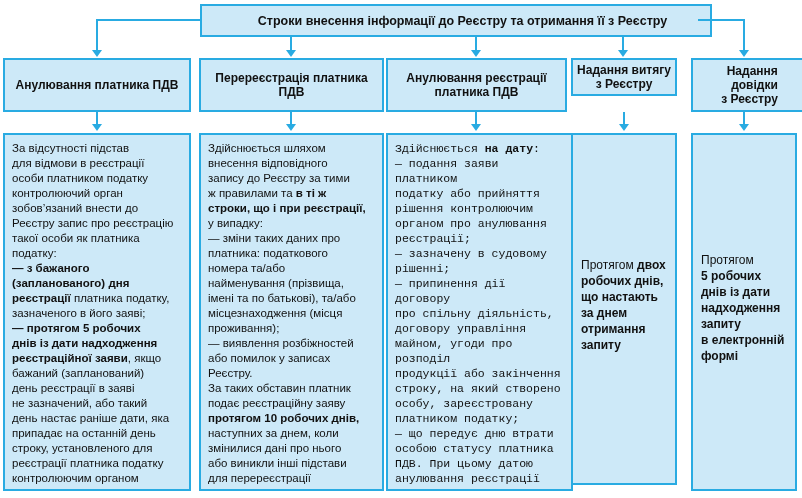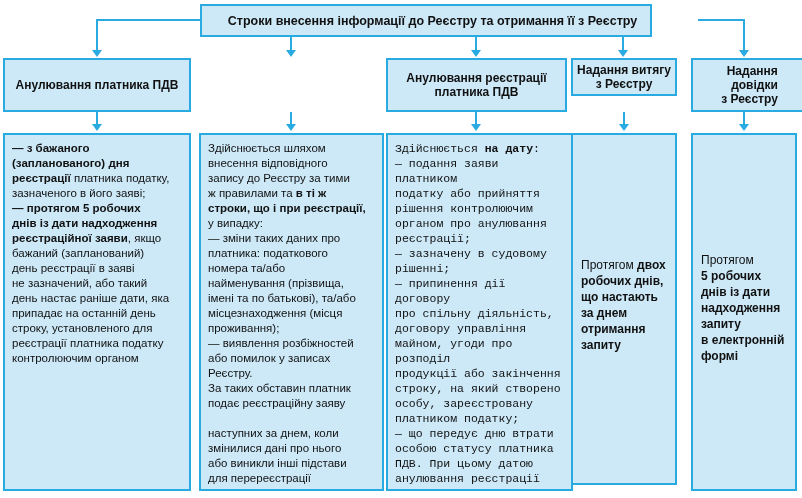--- a/index.html
+++ b/index.html
@@ -52,21 +52,21 @@
     border-left:5px solid transparent;
     border-right:5px solid transparent;
     border-top:7px solid var(--border);
   }
 </style>
 </head>
 <body>
 
 <div class="canvas">
 
-  <div class="box title" style="left:200px;top:4px;width:452px;height:33px;padding-left:13px;">
+  <div class="box title" style="left:200px;top:4px;width:512px;height:33px;padding-left:13px;">
     <span>Строки внесення інформації до Реєстру та отримання її з Реєстру</span>
   </div>
 
   <div class="hline" style="left:96px;top:19px;width:106px;"></div>
   <div class="vline" style="left:96px;top:19px;height:31px;"></div>
   <div class="arrow" style="left:92px;top:50px;"></div>
 
   <div class="vline" style="left:290px;top:37px;height:13px;"></div>
   <div class="arrow" style="left:286px;top:50px;"></div>
 
@@ -75,20 +75,24 @@
 
   <div class="vline" style="left:622px;top:37px;height:13px;"></div>
   <div class="arrow" style="left:618px;top:50px;"></div>
 
   <div class="hline" style="left:698px;top:19px;width:47px;"></div>
   <div class="vline" style="left:743px;top:19px;height:31px;"></div>
   <div class="arrow" style="left:739px;top:50px;"></div>
 
   <div class="box hdr" style="left:3px;top:58px;width:188px;height:54px;">
     <span>Анулювання платника ПДВ</span>
+  </div>
+  <div class="box hdr" style="left:199px;top:58px;width:185px;height:54px;">
+    <span>Перереєстрація платника
+ПДВ</span>
   </div>
   <div class="box hdr" style="left:386px;top:58px;width:181px;height:54px;">
     <span>Анулювання реєстрації
 платника ПДВ</span>
   </div>
   <div class="box hdr" style="left:571px;top:58px;width:106px;height:38px;">
     <span>Надання витягу
 з Реєстру</span>
   </div>
   <div class="box hdr" style="left:691px;top:58px;width:117px;height:54px;text-align:right;">
@@ -105,21 +109,29 @@
 
   <div class="vline" style="left:475px;top:112px;height:12px;"></div>
   <div class="arrow" style="left:471px;top:124px;"></div>
 
   <div class="vline" style="left:623px;top:112px;height:12px;"></div>
   <div class="arrow" style="left:619px;top:124px;"></div>
 
   <div class="vline" style="left:743px;top:112px;height:12px;"></div>
   <div class="arrow" style="left:739px;top:124px;"></div>
 
-  <div class="box bodybox" style="left:3px;top:133px;width:188px;height:358px;"><span><span class="b">— з бажаного
+  <div class="box bodybox" style="left:3px;top:133px;width:188px;height:358px;"><span><span>За відсутності підстав
+для відмови в реєстрації
+особи платником податку
+контролюючий орган
+зобов’язаний внести до
+Реєстру запис про реєстрацію
+такої особи як платника
+податку:
+</span><span class="b">— з бажаного
 (запланованого) дня
 реєстрації</span><span> платника податку,
 зазначеного в його заяві;
 </span><span class="b">— протягом 5 робочих
 днів із дати надходження
 реєстраційної заяви</span><span>, якщо
 бажаний (запланований)
 день реєстрації в заяві
 не зазначений, або такий
 день настає раніше дати, яка
@@ -139,21 +151,21 @@
 номера та/або
 найменування (прізвища,
 імені та по батькові), та/або
 місцезнаходження (місця
 проживання);
 — виявлення розбіжностей
 або помилок у записах
 Реєстру.
 За таких обставин платник
 подає реєстраційну заяву
-</span><span>
+</span><span class="b">протягом 10 робочих днів,</span><span>
 наступних за днем, коли
 змінилися дані про нього
 або виникли інші підстави
 для перереєстрації</span></span></div>
 
   <div class="box bodybox" style="left:386px;top:133px;width:187px;height:358px;font-family:Liberation Mono, monospace;"><span><span>Здійснюється </span><span class="b">на дату</span><span>:
 — подання заяви платником
 податку або прийняття
 рішення контролюючим
 органом про анулювання

